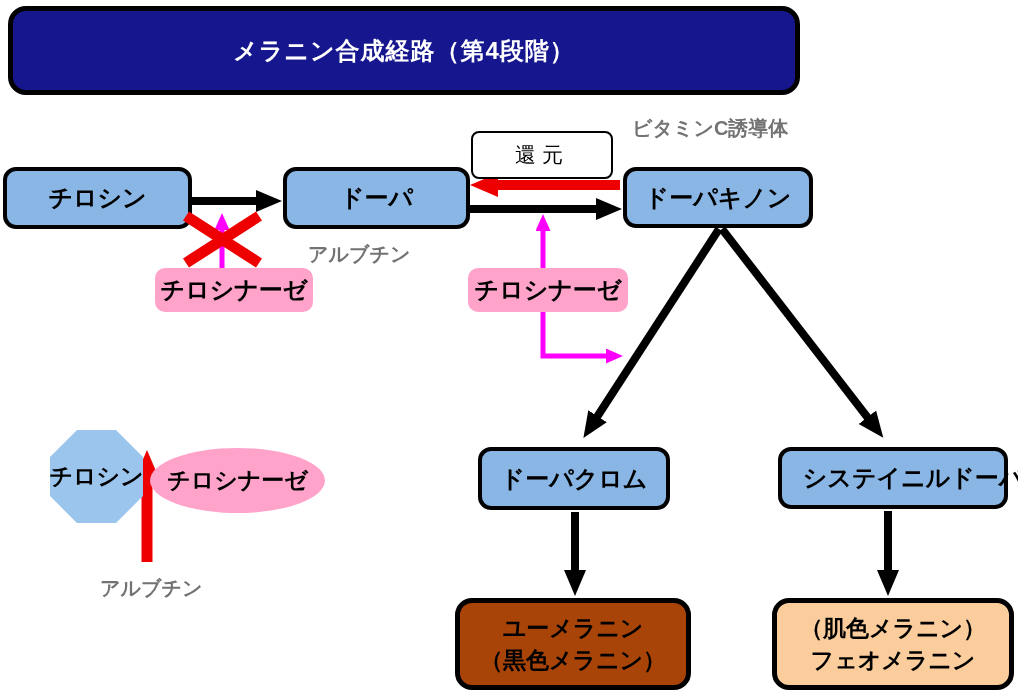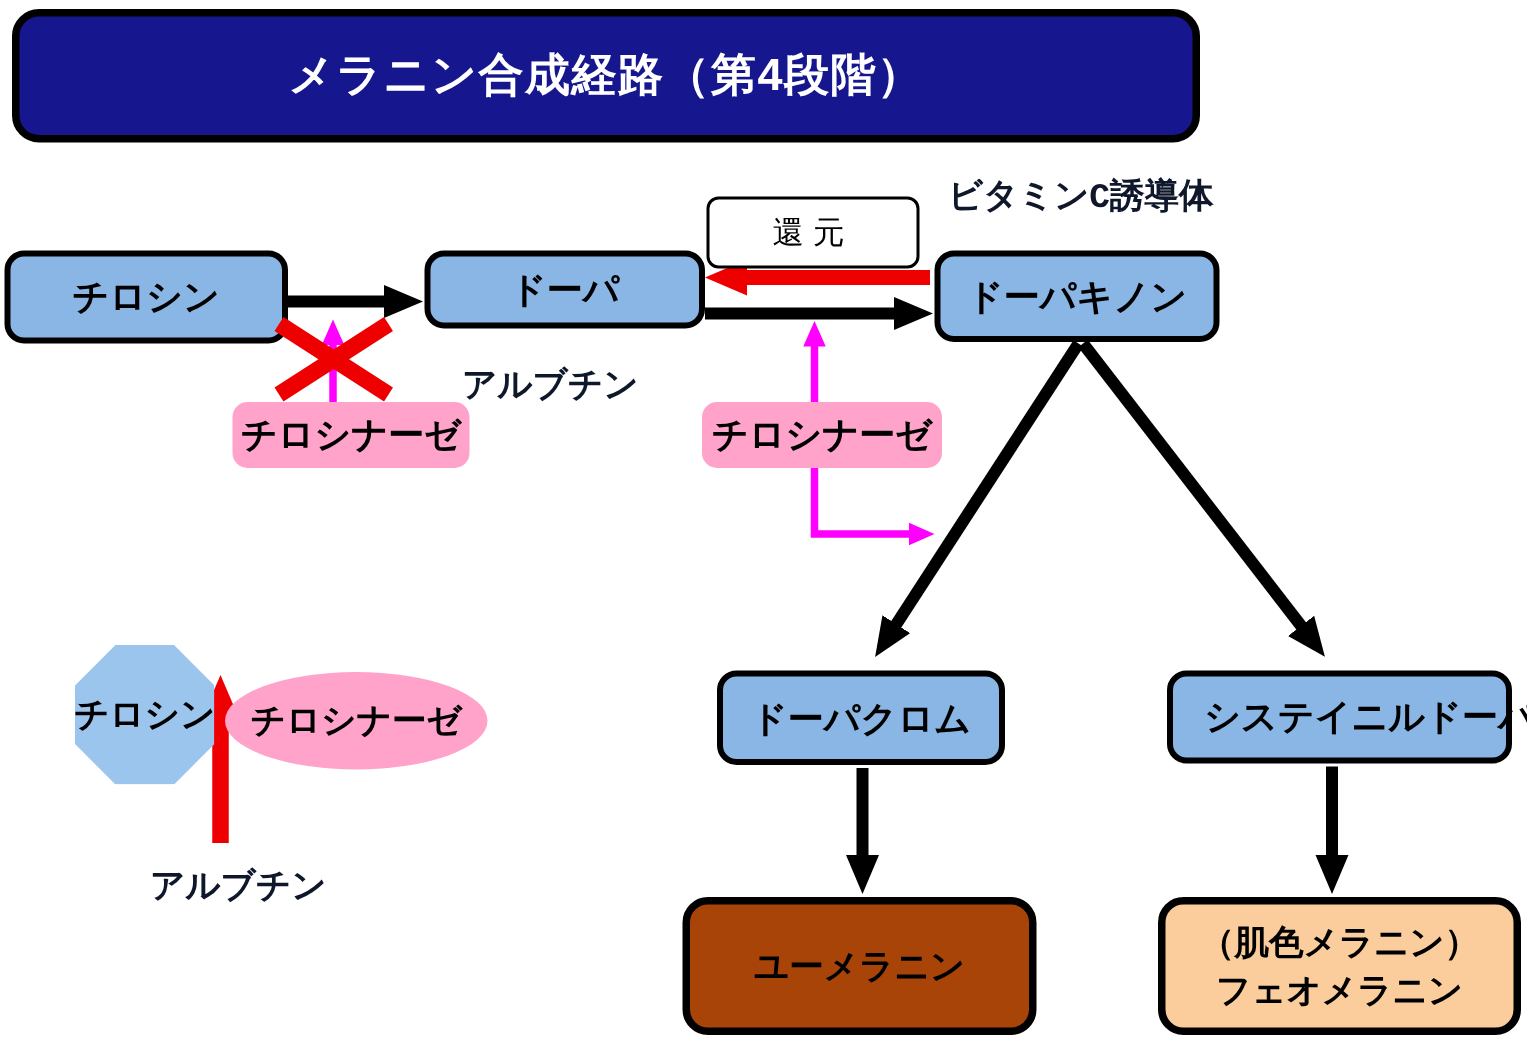--- a/index.html
+++ b/index.html
@@ -26,37 +26,37 @@
     left: 8px; top: 6px;
     width: 792px; height: 89px;
     background: #16168E;
     border: 5px solid #000000;
     border-radius: 18px;
     z-index: 2;
     display: flex; align-items: center; justify-content: center;
   }
   .title-bar span {
     color: #ffffff;
-    font-size: 30px;
+    font-size: 24px;
     font-weight: bold;
     letter-spacing: 1px;
   }
 
   .node {
     position: absolute;
     z-index: 2;
     background: #89B6E4;
     border: 4px solid #000000;
     border-radius: 13px;
     display: flex; align-items: center; justify-content: center;
     font-size: 24px; font-weight: bold; color: #000;
     white-space: nowrap;
   }
   .n-tyrosine     { left: 3px;   top: 167px; width: 189px; height: 62px; }
-  .n-dopa         { left: 283px; top: 167px; width: 187px; height: 52px; }
+  .n-dopa         { left: 283px; top: 167px; width: 187px; height: 62px; }
   .n-dopaquinone  { left: 623px; top: 167px; width: 190px; height: 61px; }
   .n-dopachrome   { left: 478px; top: 447px; width: 192px; height: 63px; }
   .n-cysteinyl    { left: 778px; top: 447px; width: 230px; height: 62px; padding-left: 40px; }
 
   .node-final {
     position: absolute;
     z-index: 2;
     border: 5px solid #000000;
     border-radius: 17px;
     display: flex; flex-direction: column;
@@ -111,25 +111,24 @@
     clip-path: polygon(29% 0, 71% 0, 100% 29%, 100% 71%, 71% 100%, 29% 100%, 0 71%, 0 29%);
     z-index: 2;
     display: flex; align-items: center; justify-content: center;
     font-size: 23px; font-weight: bold; color: #000;
     white-space: nowrap;
   }
 
   .red-label {
     position: absolute;
     z-index: 2;
-    color: #0f172a;
+    color: #737373;
     font-weight: bold;
-    font-size: 23px;
-    white-space: nowrap;
-    font-family: Liberation Mono, monospace;
+    font-size: 20px;
+    white-space: nowrap;
   }
   .l-vitc    { left: 632px; top: 115px; }
   .l-arb-top { left: 308px; top: 241px; }
   .l-arb-bot { left: 100px; top: 575px; }
 </style>
 </head>
 <body>
 
 <div class="canvas">
 
@@ -176,20 +175,21 @@
   </div>
   <div class="node n-dopachrome">
     <span>ドーパクロム</span>
   </div>
   <div class="node n-cysteinyl">
     <span>システイニルドーパ</span>
   </div>
 
   <div class="node-final n-eumelanin">
     <span>ユーメラニン</span>
+    <span>（黒色メラニン）</span>
   </div>
   <div class="node-final n-pheomelanin">
     <span>（肌色メラニン）</span>
     <span>フェオメラニン</span>
   </div>
 
   <div class="reduction-box">
     <span>還元</span>
   </div>
 

